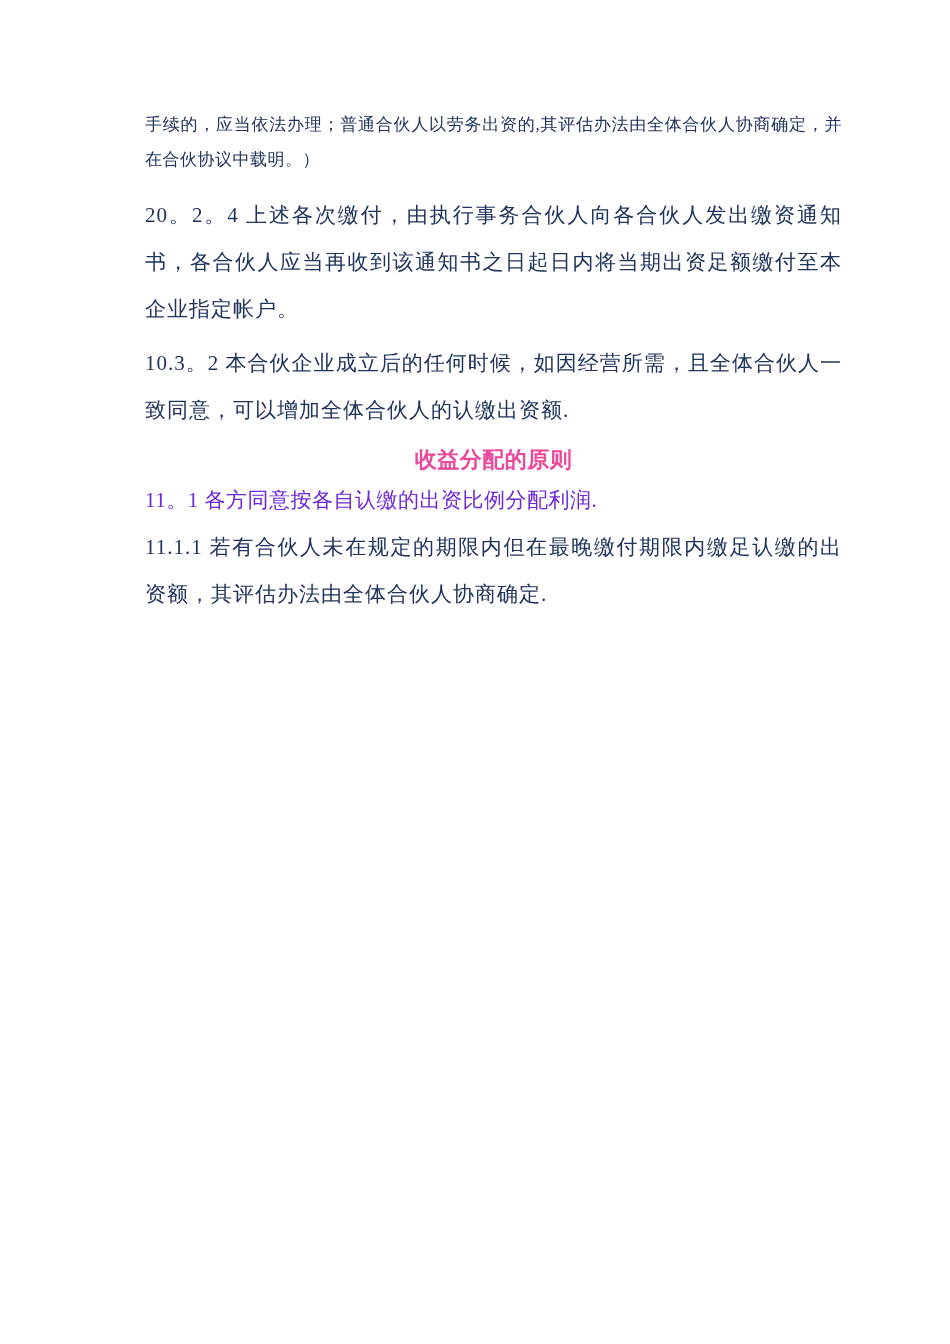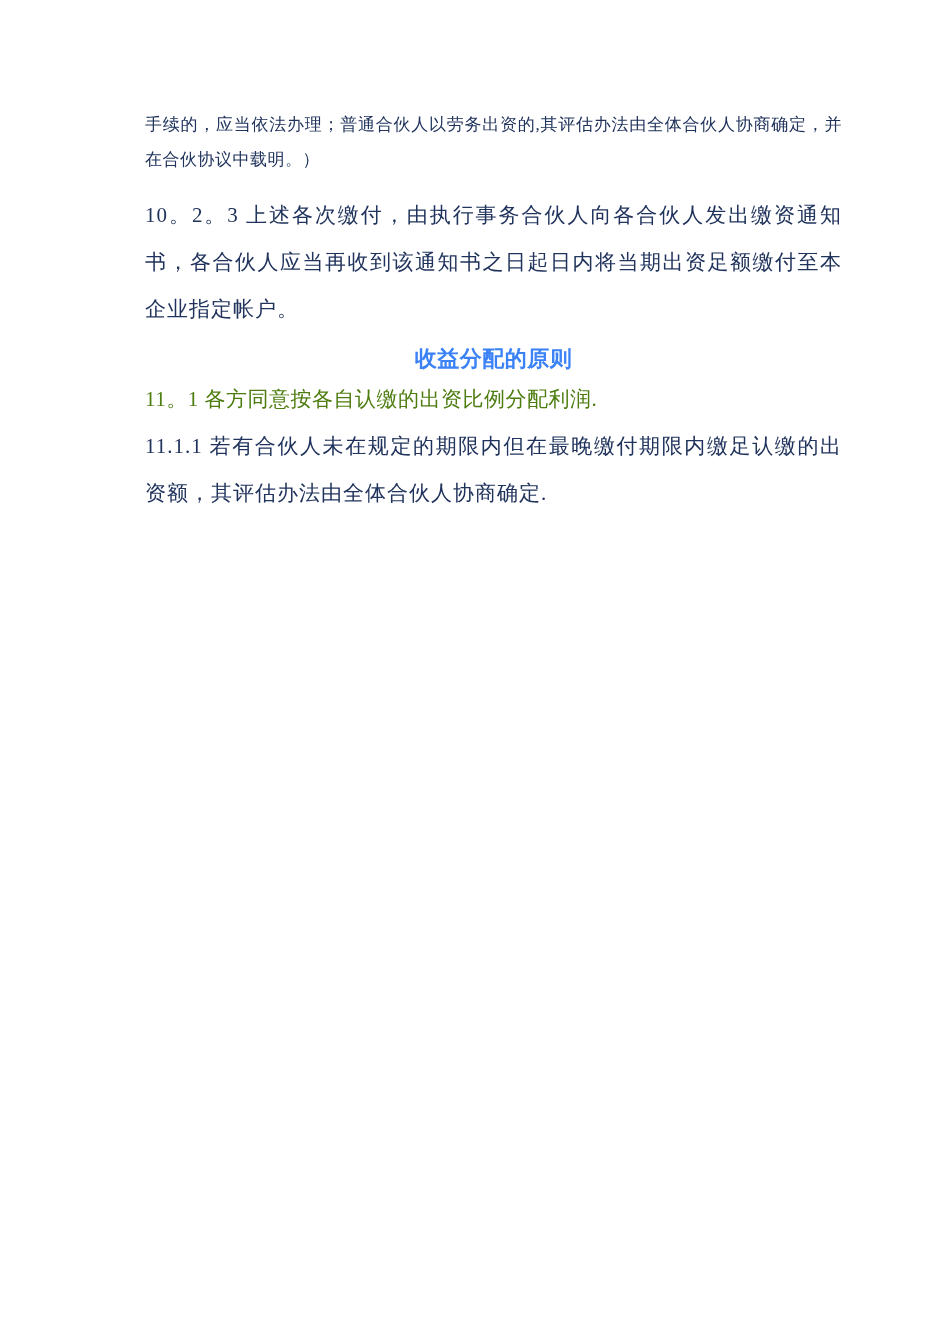--- a/index.html
+++ b/index.html
@@ -29,54 +29,55 @@
     font-size: 21px;
     line-height: 2.24;
     letter-spacing: 1px;
     text-align: justify;
     margin-bottom: 7px;
   }
   .chapter-heading {
     font-family: "Liberation Sans", "DejaVu Sans", sans-serif;
     font-size: 22px;
     font-weight: bold;
-    color: #3b82f6;
+    color: #ec4899;
     text-align: center;
     line-height: 1.7;
     margin: 4px 0 2px 0;
     letter-spacing: 0.5px;
   }
   .clause-heading {
     font-size: 21px;
     line-height: 1.8;
     margin-bottom: 4px;
     letter-spacing: 0.5px;
   }
   .clause-heading .clause-num {
     font-family: "Liberation Sans", "DejaVu Sans", sans-serif;
     font-size: 22px;
     font-weight: bold;
     color: #000000;
   }
   .clause-heading .clause-title {
-    color: #4d7c0f;
+    color: #6d28d9;
   }
 </style>
 </head>
 <body>
 
 <div class="page">
 
   <p class="para-small">手续的，应当依法办理；普通合伙人以劳务出资的,其评估办法由全体合伙人协商确定，并在合伙协议中载明。）</p>
 
-  <p class="para-body">10。2。3 上述各次缴付，由执行事务合伙人向各合伙人发出缴资通知书，各合伙人应当再收到该通知书之日起日内将当期出资足额缴付至本企业指定帐户。</p>
+  <p class="para-body">20。2。4 上述各次缴付，由执行事务合伙人向各合伙人发出缴资通知书，各合伙人应当再收到该通知书之日起日内将当期出资足额缴付至本企业指定帐户。</p>
 
 
 
 
+  <p class="para-body">10.3。2 本合伙企业成立后的任何时候，如因经营所需，且全体合伙人一致同意，可以增加全体合伙人的认缴出资额.</p>
 
   <p class="chapter-heading">收益分配的原则</p>
 
   <p class="clause-heading">
     <span class="clause-num"></span><span class="clause-title">11。1 各方同意按各自认缴的出资比例分配利润.</span>
   </p>
 
   <p class="para-body">11.1.1 若有合伙人未在规定的期限内但在最晚缴付期限内缴足认缴的出资额，其评估办法由全体合伙人协商确定.</p>
 
 

